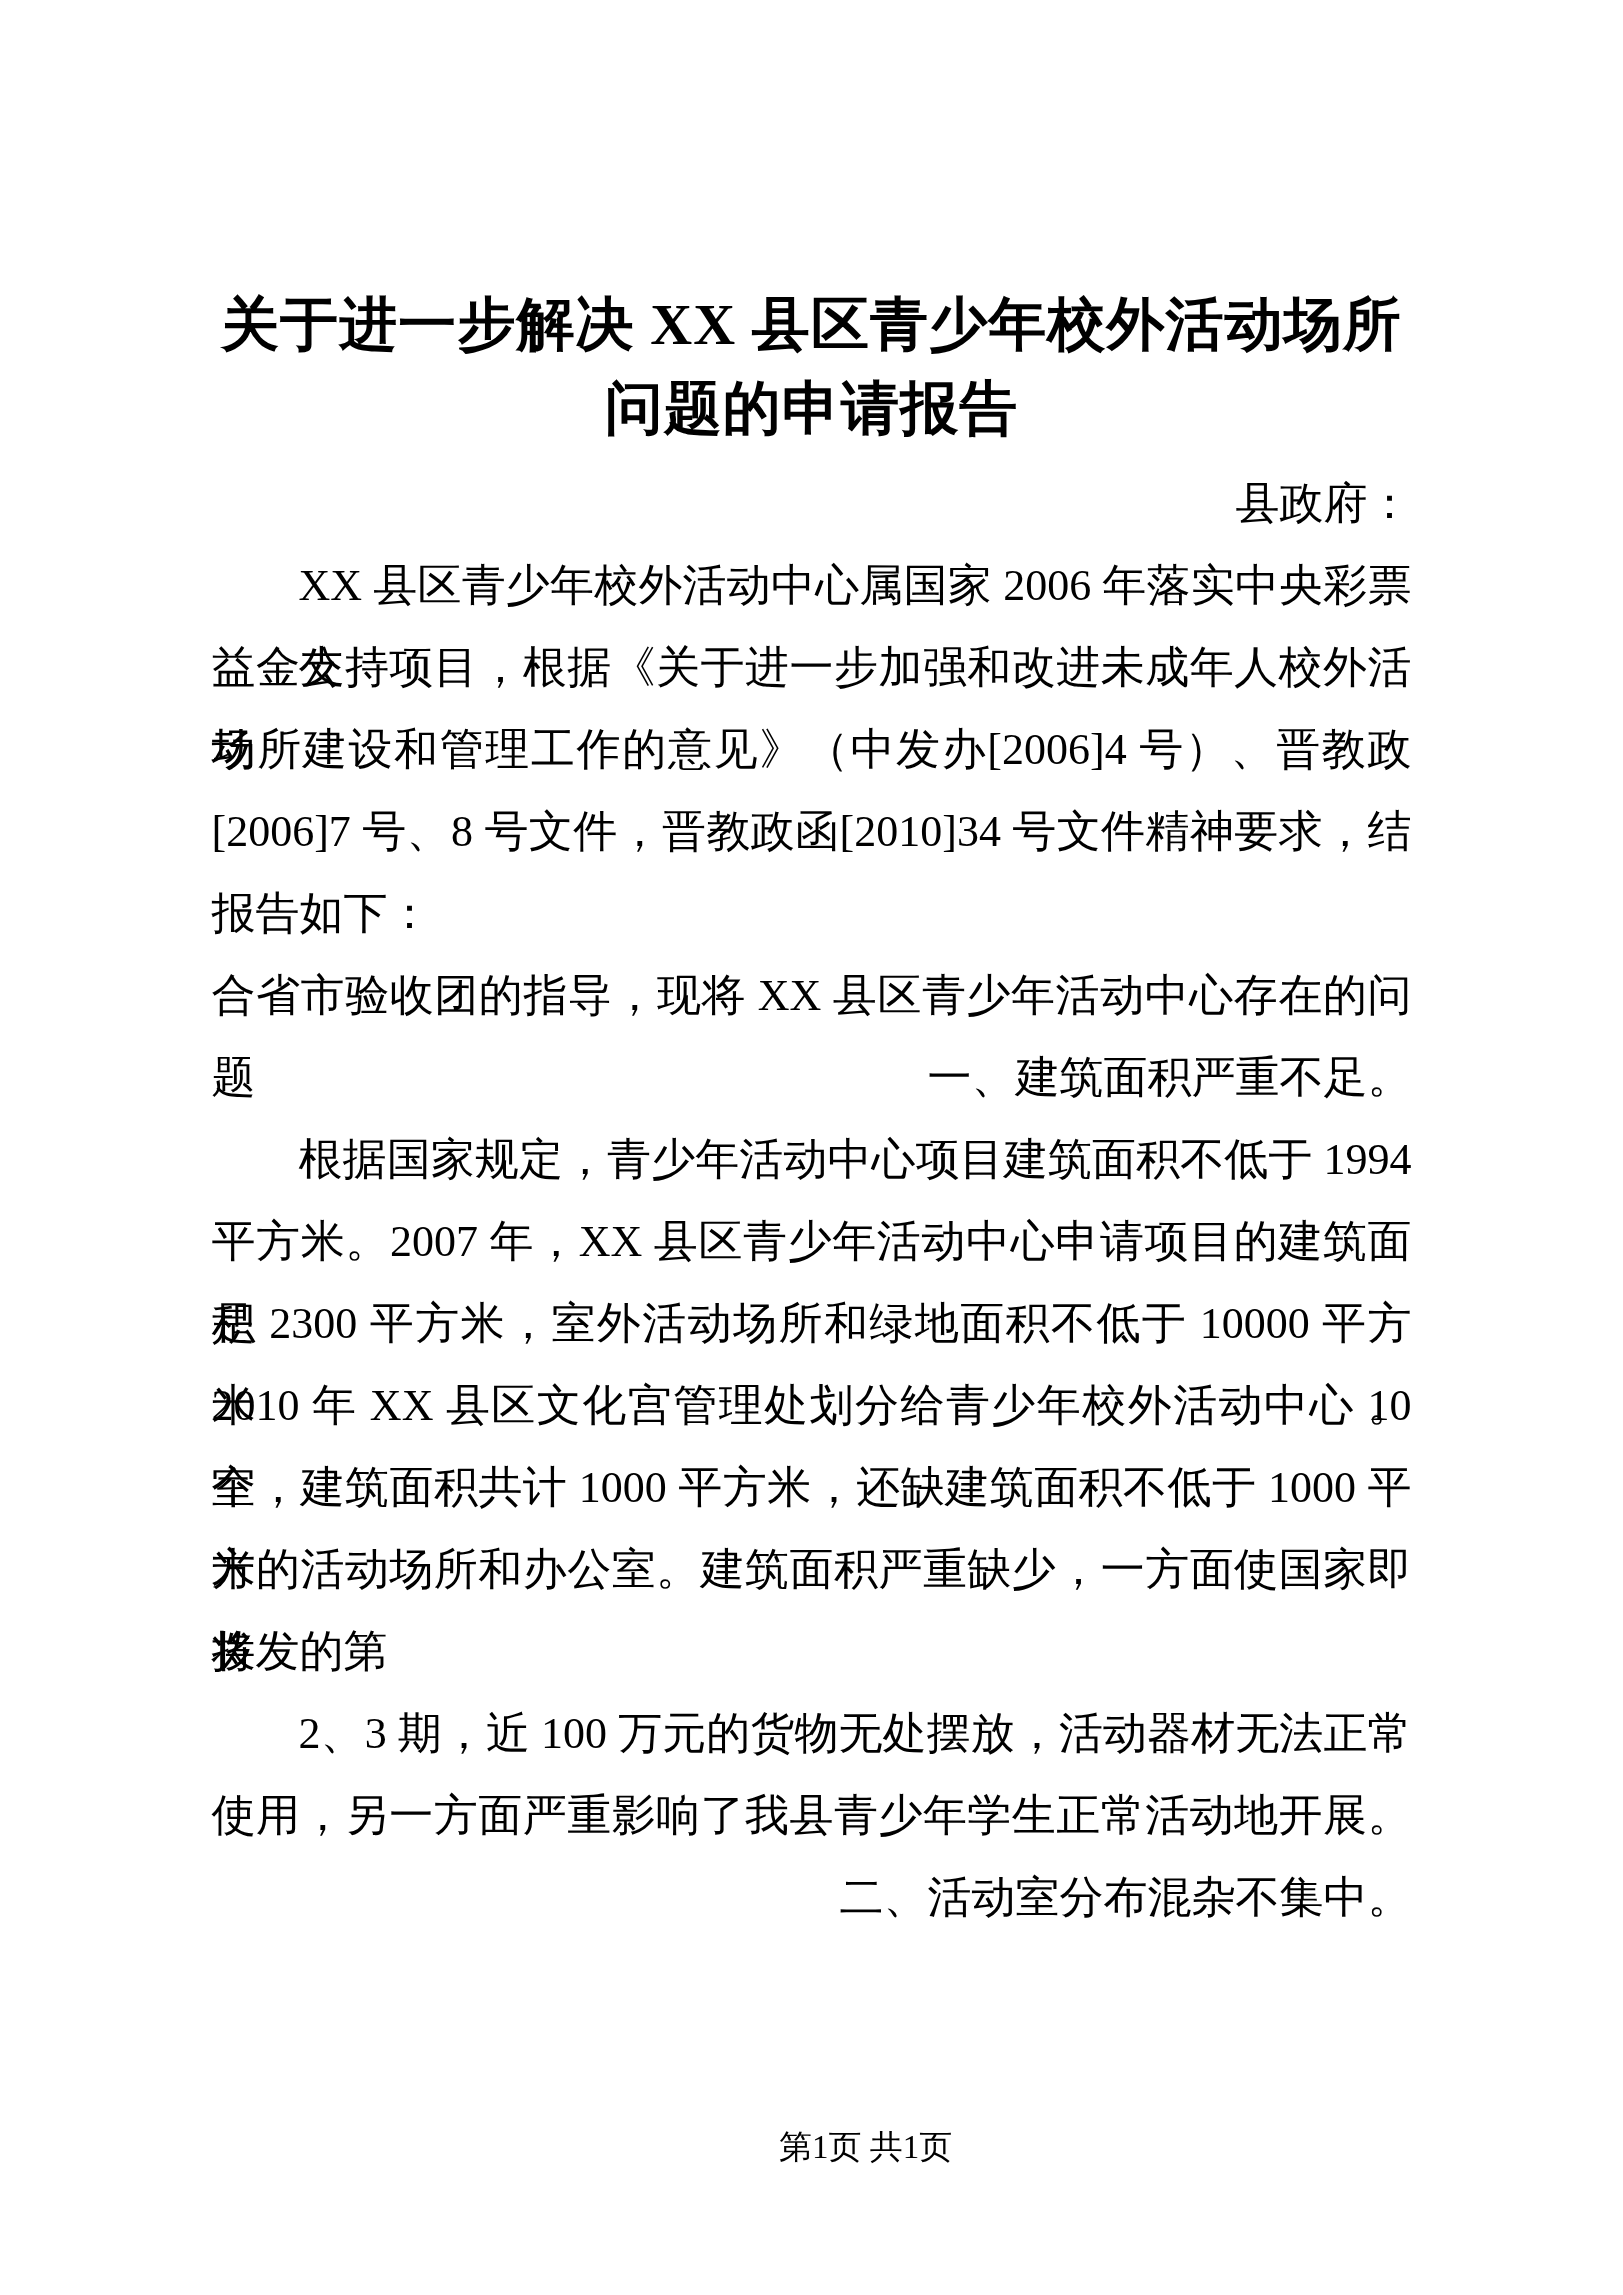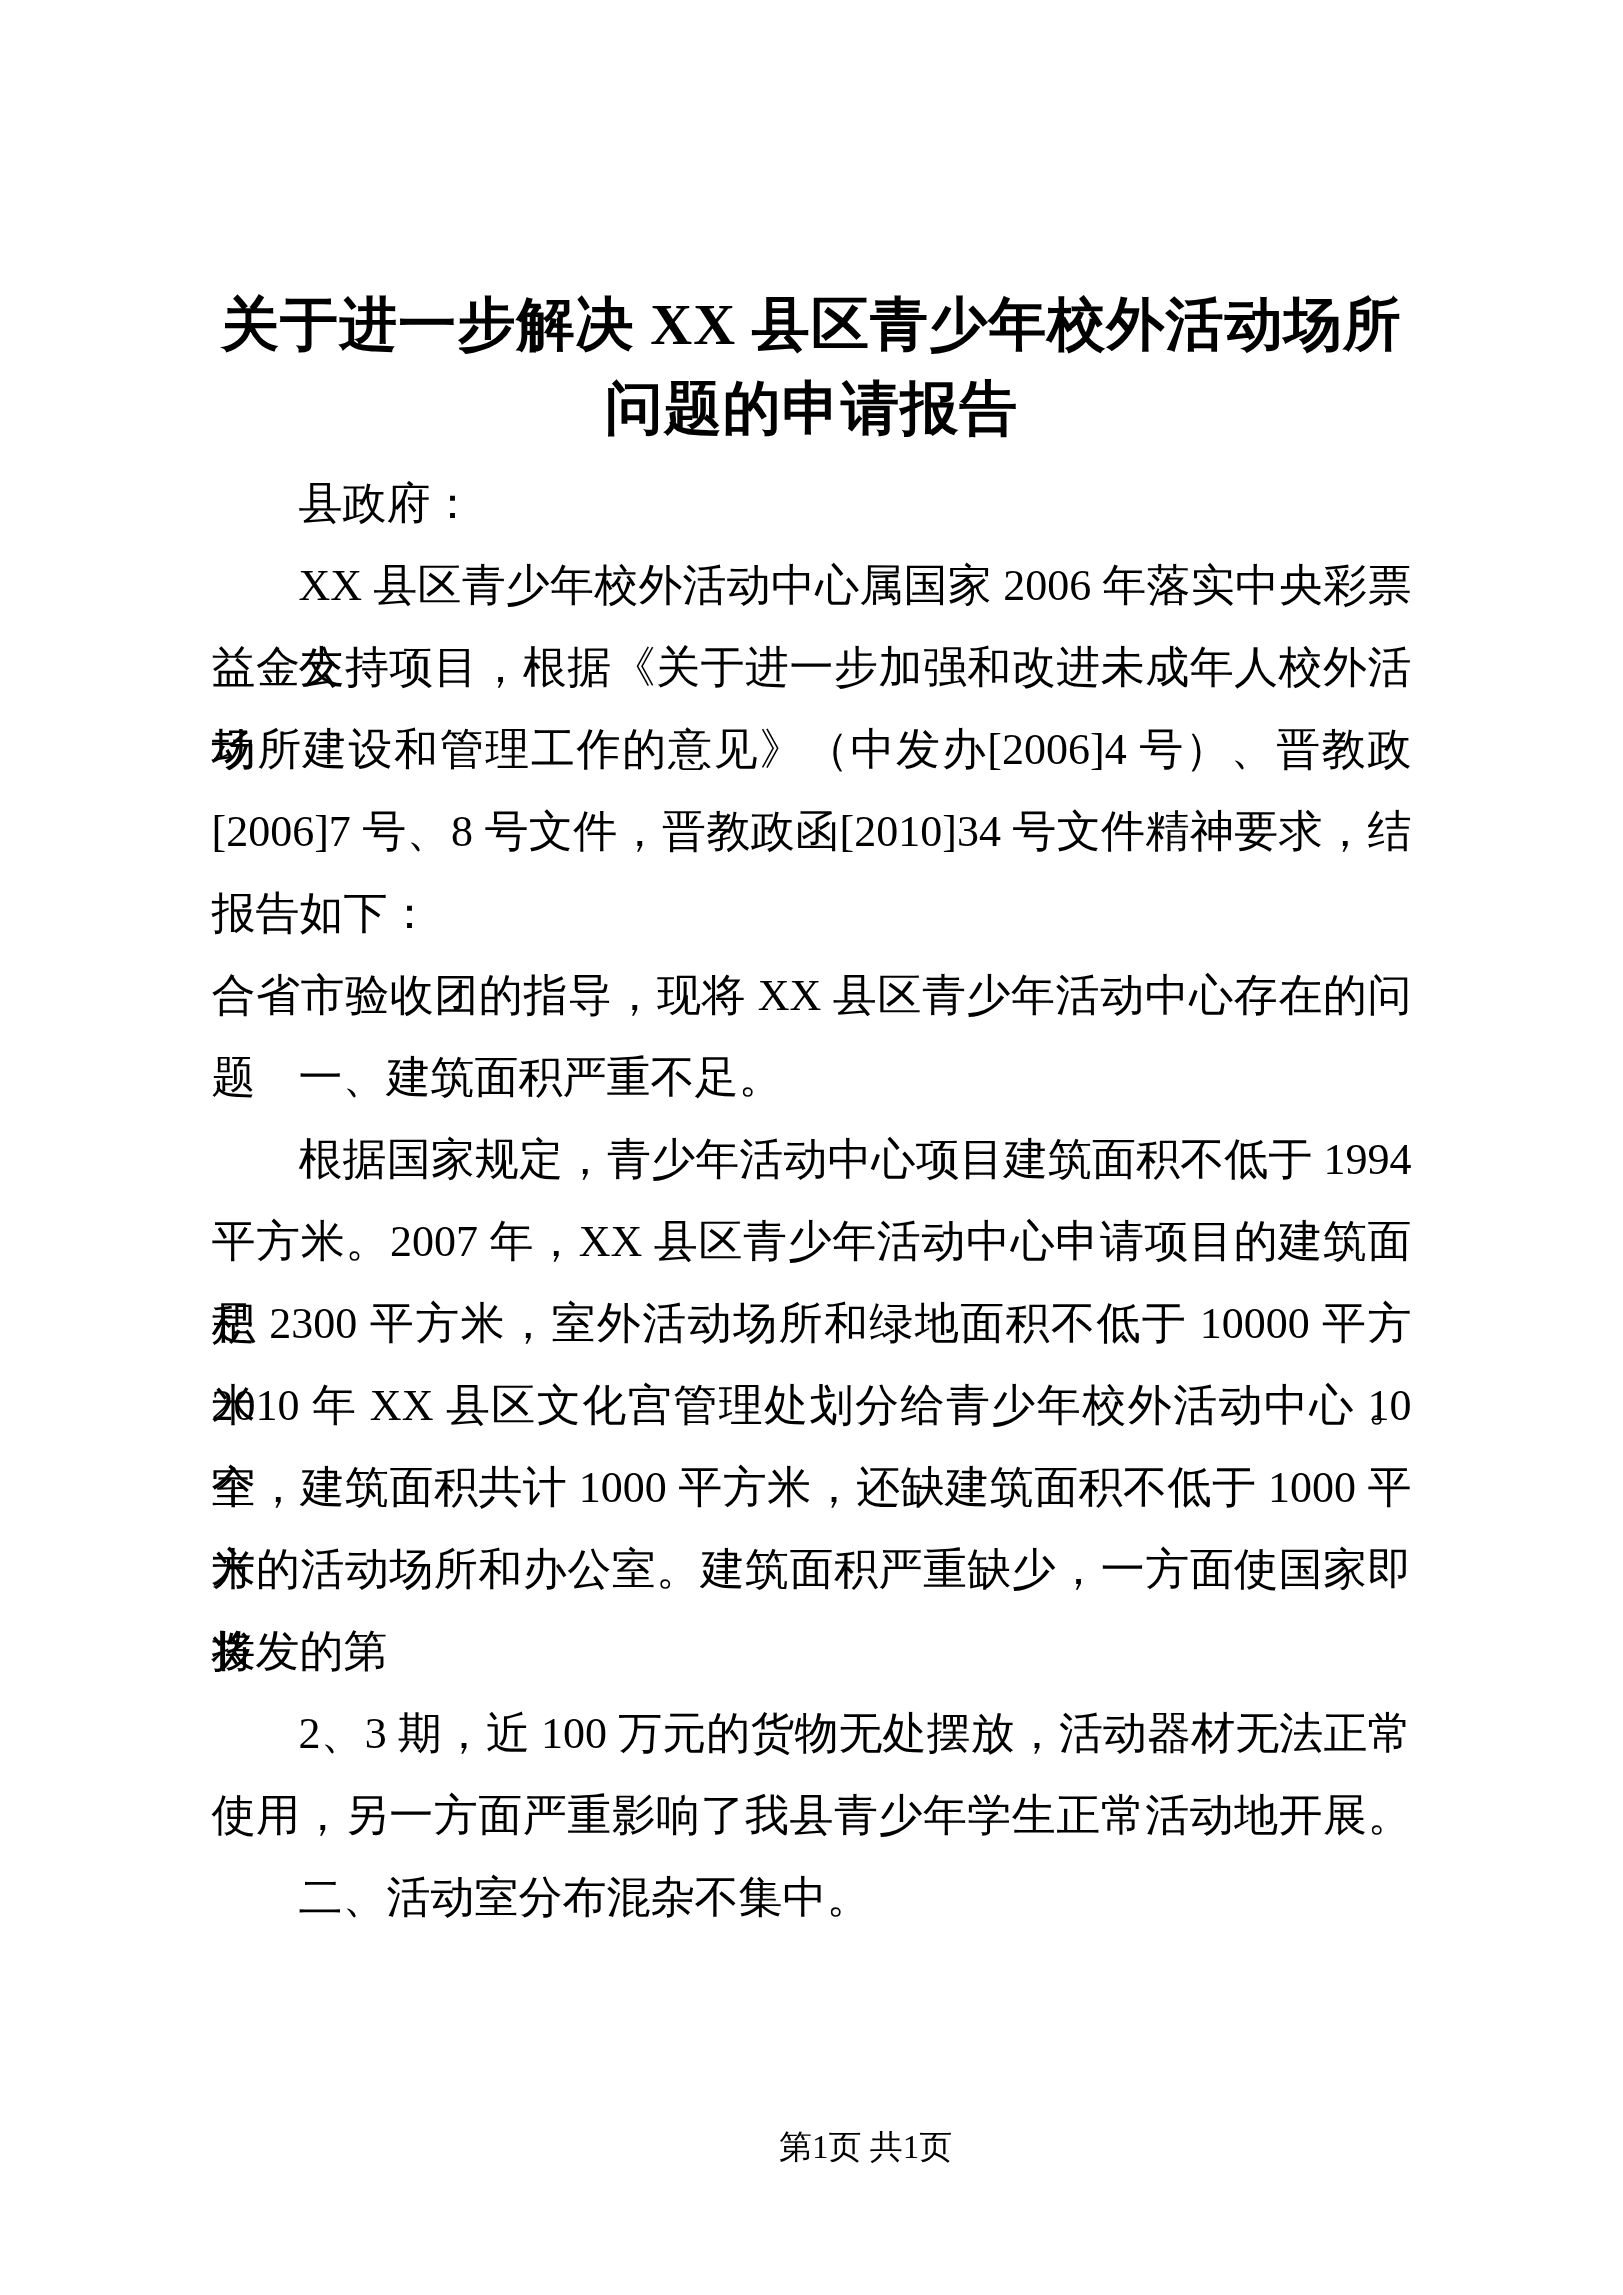--- a/index.html
+++ b/index.html
@@ -31,20 +31,21 @@
     font-size: 44px;
     line-height: 82px;
   }
   .body-line {
     height: 82px;
     text-align: left;
     white-space: normal;
   }
   .body-line.indent {
     padding-left: 87px;
+    text-align: right;
   }
   .body-line.justify {
     text-align: justify;
     text-align-last: justify;
   }
   .footer {
     position: absolute;
     top: 2126px;
     left: 15px;
     width: 100%;

